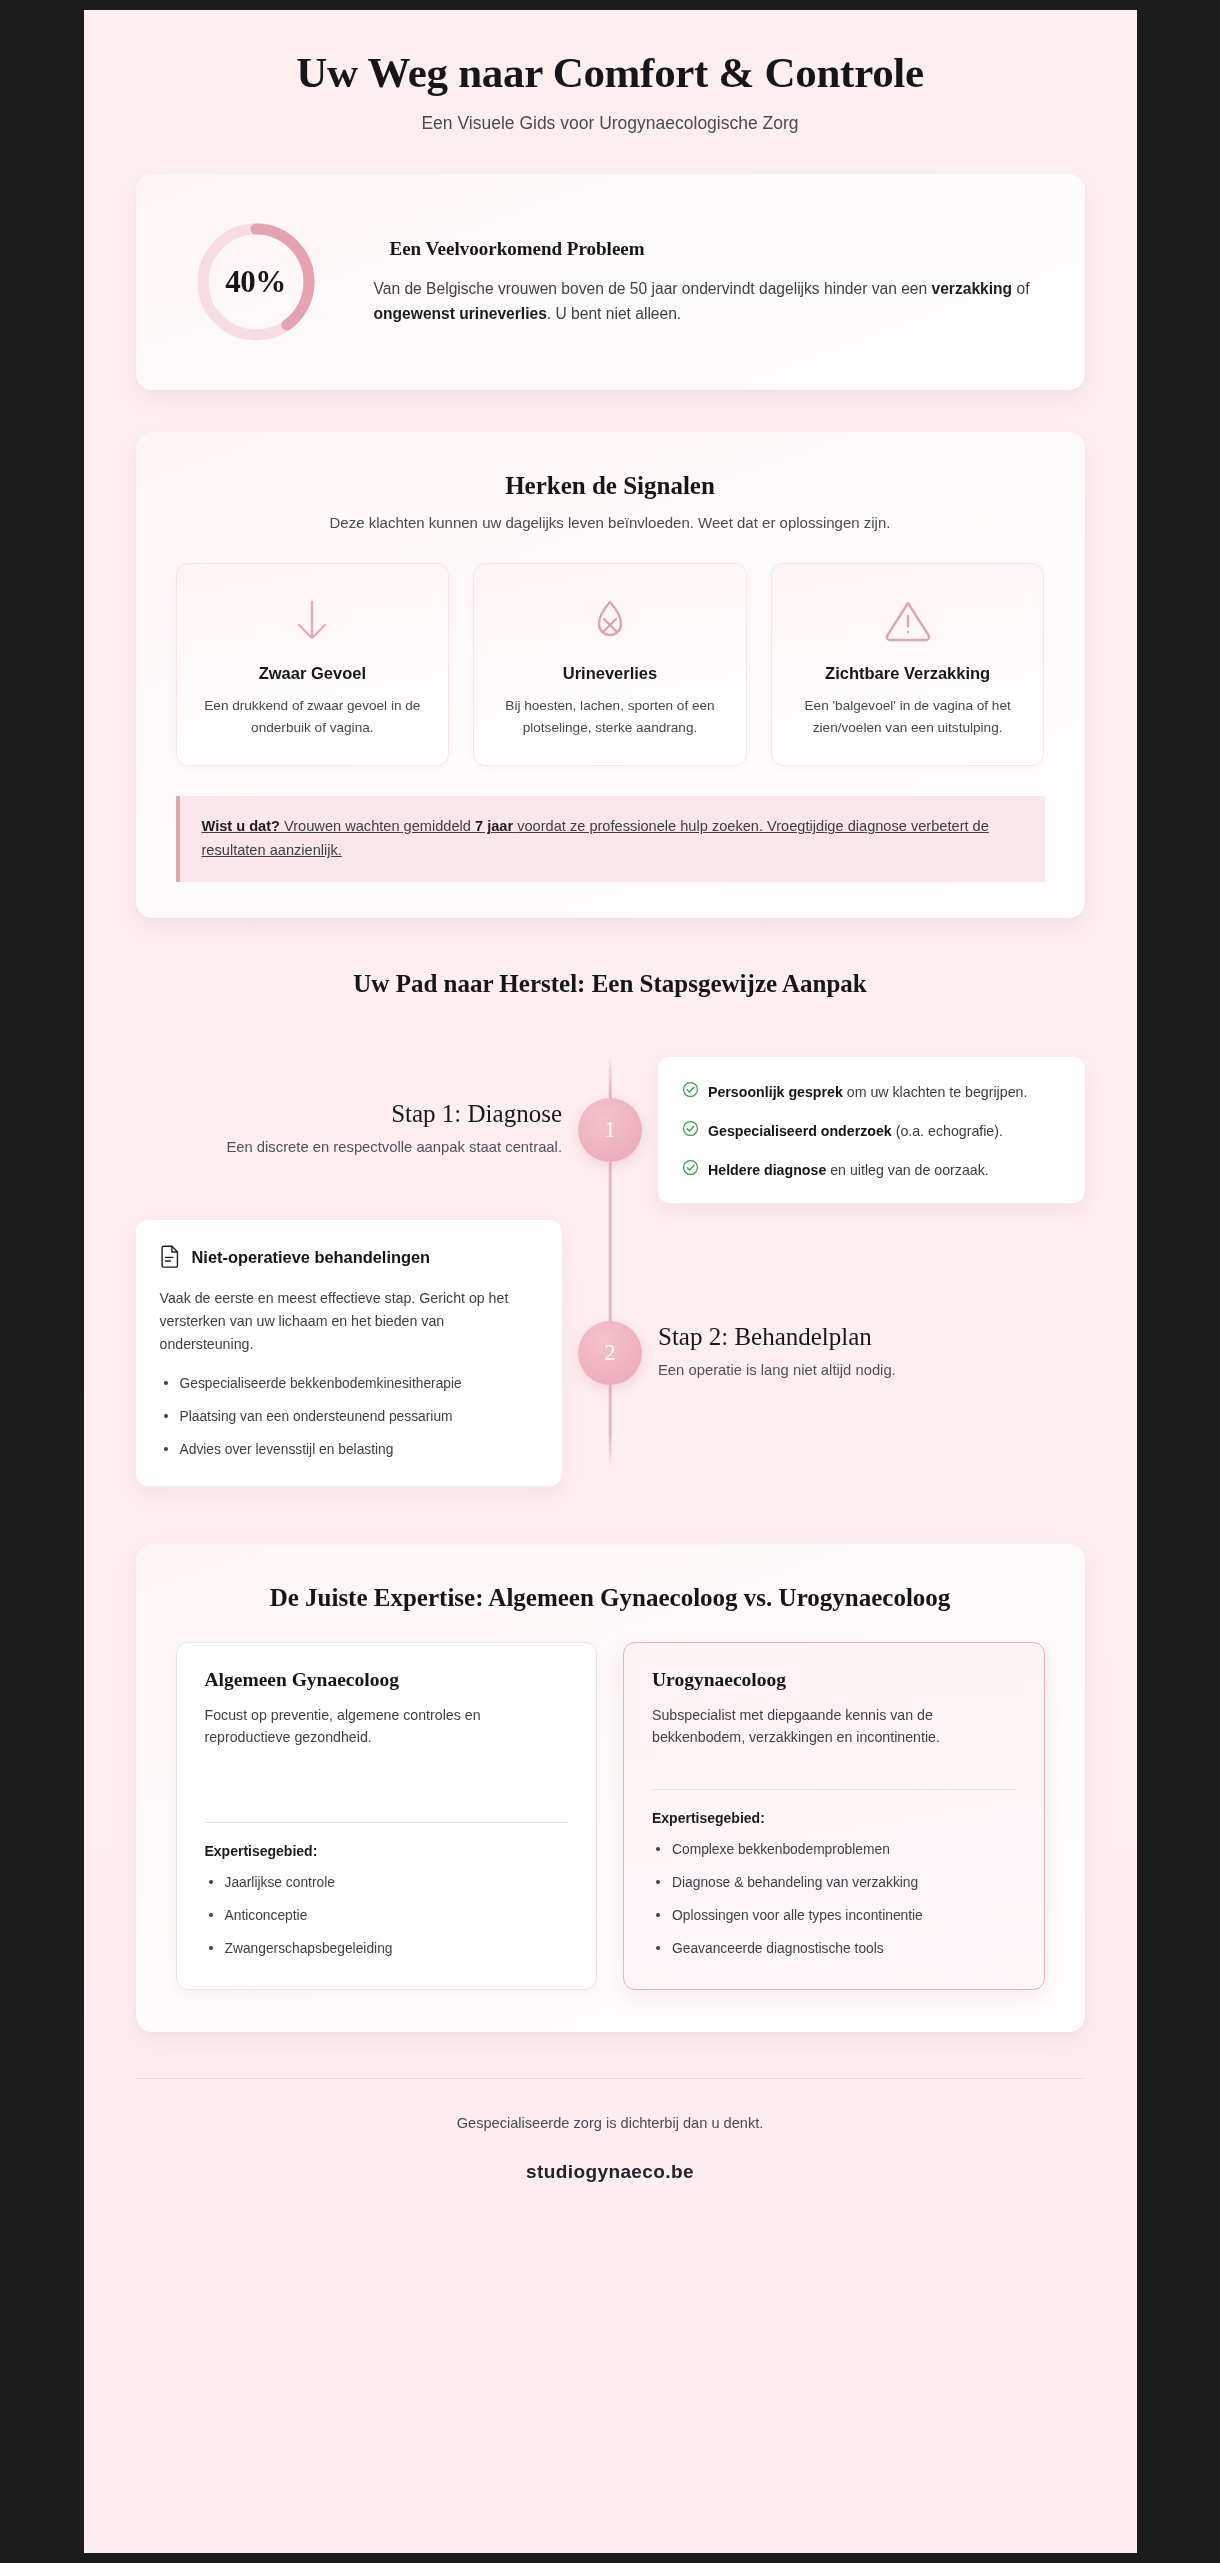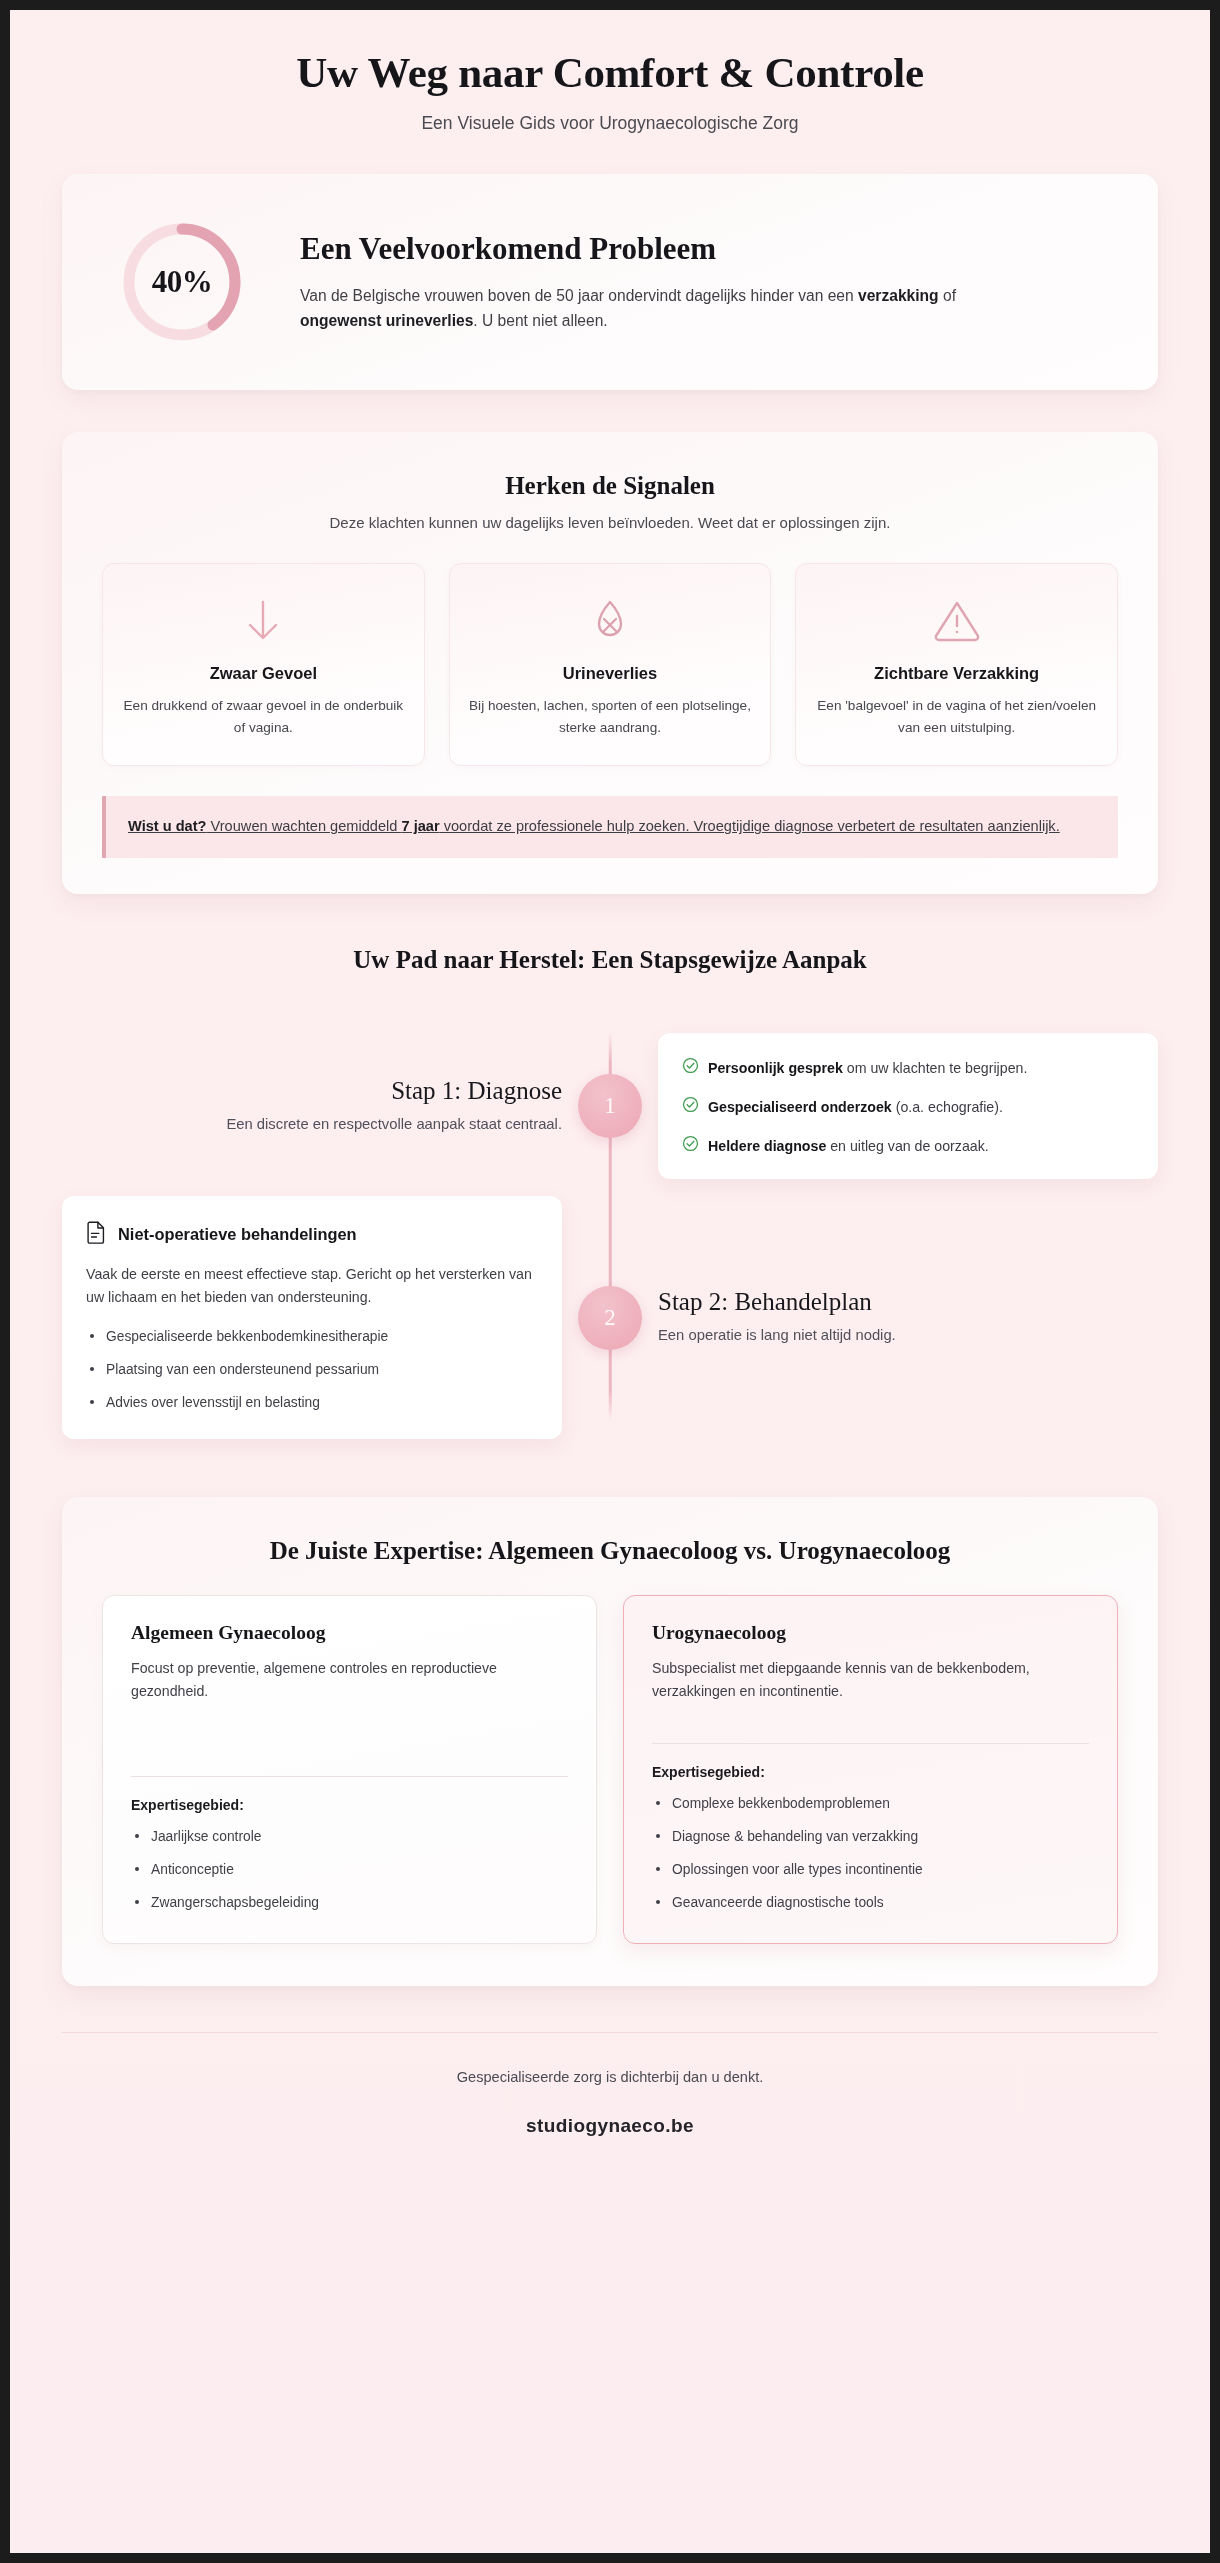--- a/index.html
+++ b/index.html
@@ -4,21 +4,21 @@
 <style>
   html,body{margin:0;padding:0;}
   body{
     width:1220px;
     background:#1c1c1c;
     font-family:"Liberation Sans", sans-serif;
     -webkit-font-smoothing:antialiased;
   }
   .frame{
     position:relative;
-    width:1200px;
+    width:1053px;
     min-height:2543px;
     margin:10px auto;
     background:linear-gradient(180deg,#fdeff0 0%, #fdeef0 40%, #fceef0 100%);
     overflow:hidden;
   }
   .inner{padding:0 0 0 0;}
 
   
   .header{padding:38px 60px 34px 60px;text-align:center;}
   .header h1{
@@ -61,23 +61,23 @@
     font-family:"Liberation Serif", serif;
     font-weight:700;
     font-size:31px;
     color:#16161a;
     letter-spacing:-0.5px;
   }
   .stat-text{flex:1 1 auto;}
   .stat-text h2{
     font-family:"Liberation Serif", serif;
     font-weight:700;
-    font-size:31px;
-    color:#16161a;
-    margin:0 0 16px 0;
+    font-size:19px;
+    color:#16161a;
+    margin:0 0 16px 16px;
   }
   .stat-text p{
     margin:0;
     font-size:15.6px;
     line-height:1.62;
     color:#3f3f45;
     max-width:690px;
   }
   .stat-text p b{font-weight:700;color:#1d1d22;}
 

